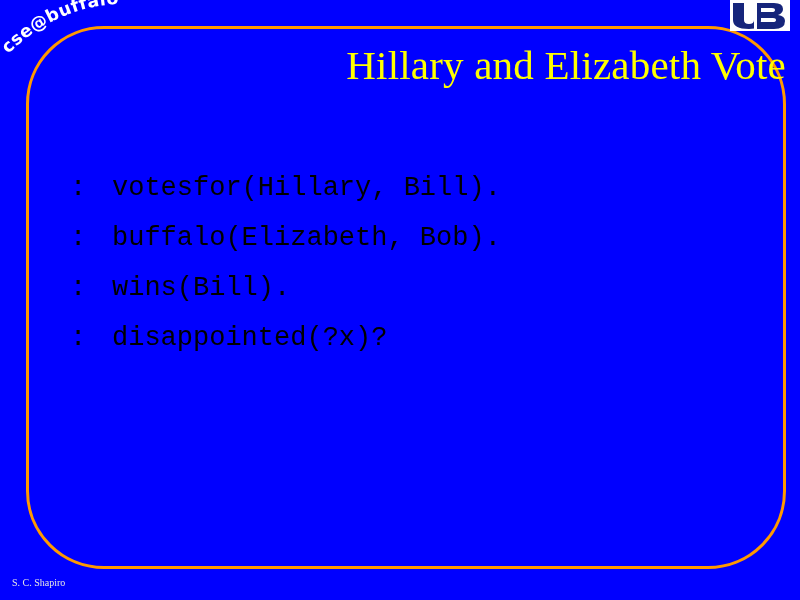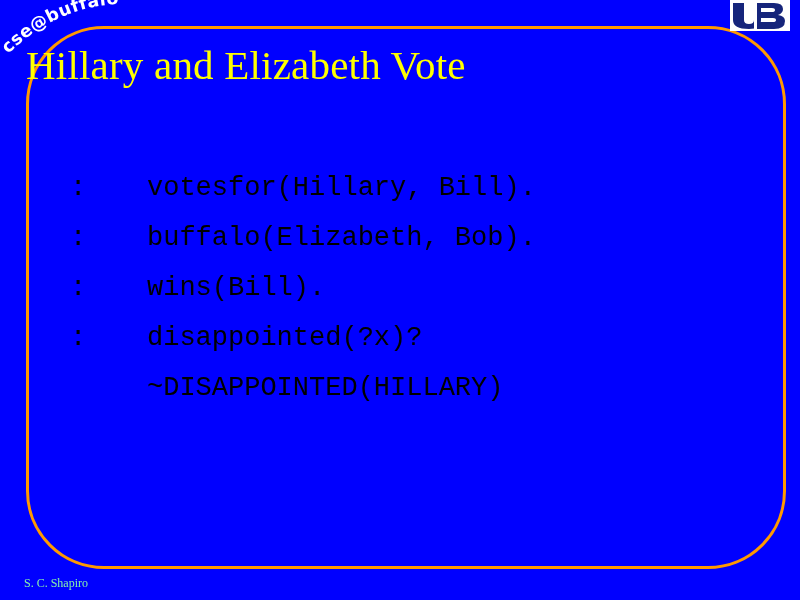--- a/index.html
+++ b/index.html
@@ -62,21 +62,21 @@
     background: #ffffff;
   }
   #ub-logo svg { display: block; }
 
   
   #title {
     position: absolute;
     left: 26px;
     top: 40px;
     width: 760px;
-    text-align: left;
+    text-align: right;
     color: #ffff00;
     font-family: "Liberation Serif", serif;
     font-size: 41px;
     line-height: 50px;
     letter-spacing: 0.2px;
     white-space: nowrap;
   }
 
   
   #body-block {
@@ -95,38 +95,37 @@
     line-height: 50px;
     white-space: pre;
   }
   .trace-prompt {
     width: 42px;
     flex: 0 0 42px;
     color: #000000;
   }
   .trace-text {
     flex: 1 1 auto;
-    margin-left: 35px;
   }
   .result-line .trace-prompt {
     visibility: hidden;
   }
   .result-line .trace-text {
     font-family: "Liberation Mono", monospace;
     font-size: 27px;
   }
 
   
   #footer {
     position: absolute;
-    left: 24px;
+    left: 12px;
     top: 574px;
-    color: #86efac;
+    color: #e5e5e5;
     font-family: "Liberation Serif", serif;
-    font-size: 12px;
+    font-size: 10px;
     line-height: 18px;
     white-space: nowrap;
   }
 </style>
 </head>
 <body>
 
 <div id="slide">
 
   <div id="frame"></div>
@@ -177,22 +176,18 @@
       <span class="trace-prompt">:</span>
       <span class="trace-text">wins(Bill).</span>
     </div>
 
     <div class="trace-line">
       <span class="trace-prompt">:</span>
       <span class="trace-text">disappointed(?x)?</span>
     </div>
 
 
-    <div class="trace-line result-line">
-      <span class="trace-prompt"></span>
-      <span class="trace-text">~DISAPPOINTED(HILLARY)</span>
-    </div>
 
   </div>
 
   <div id="footer">S. C. Shapiro</div>
 
 </div>
 
 </body></html>

